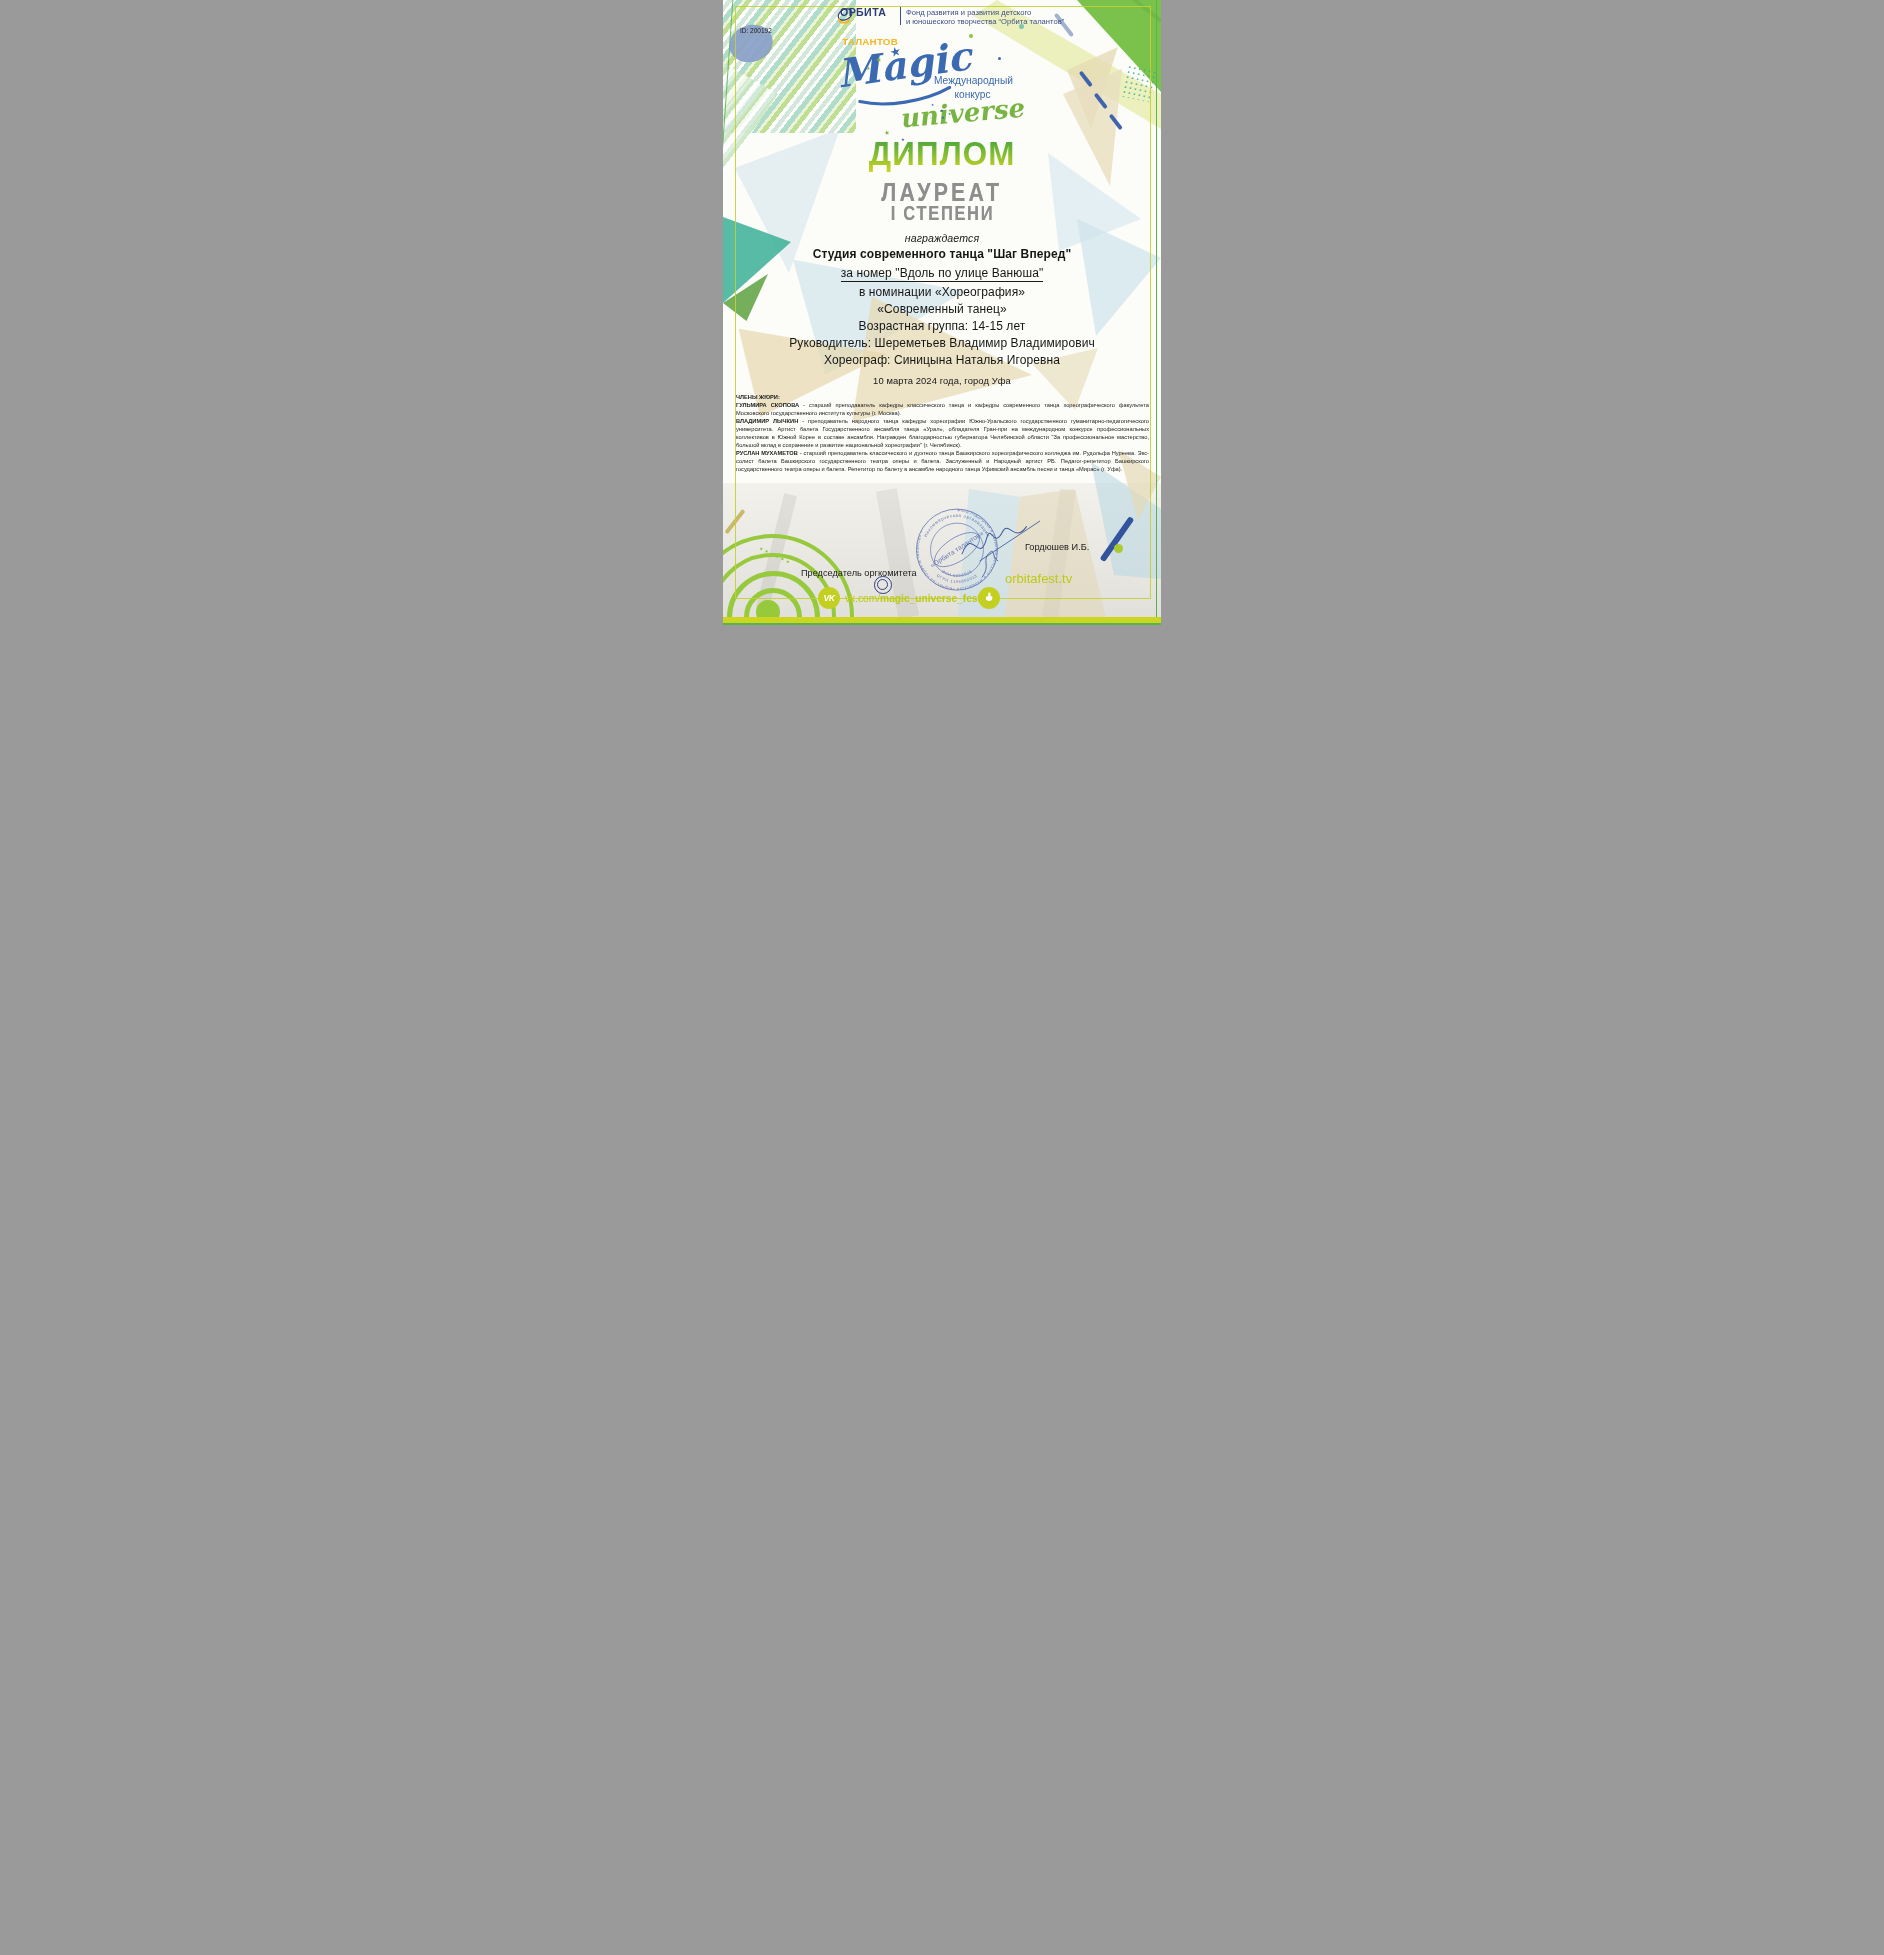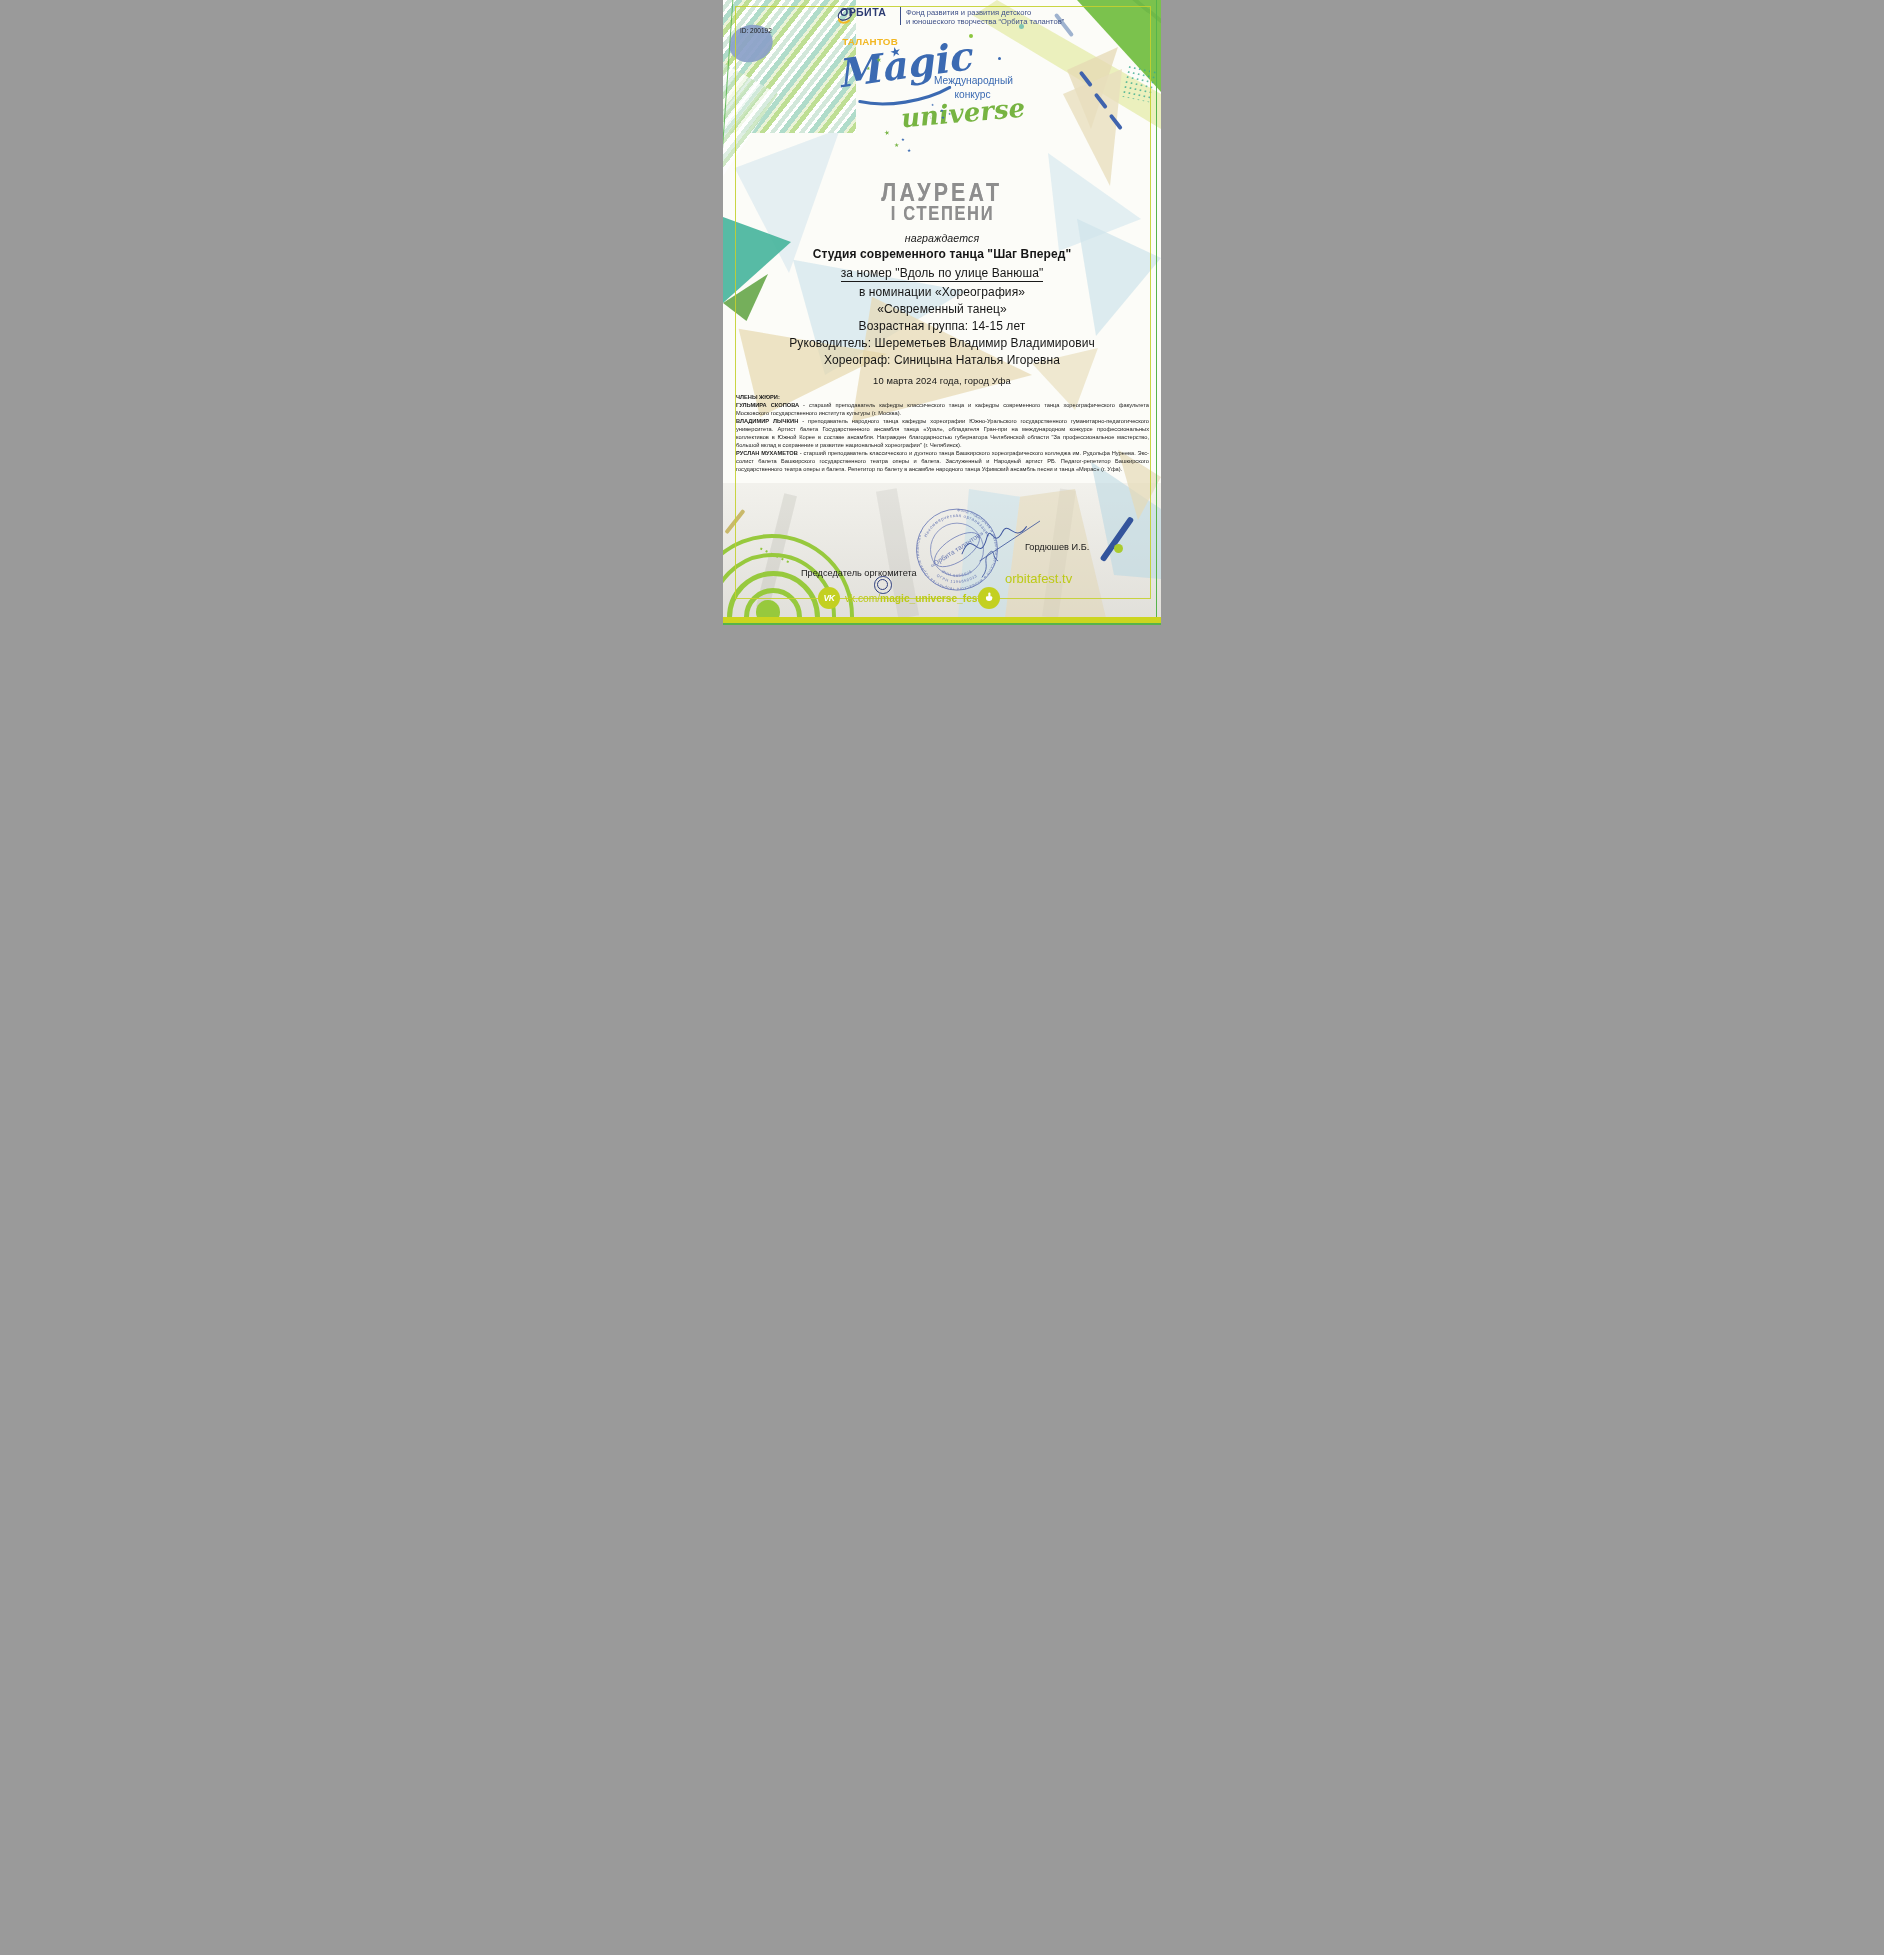--- a/index.html
+++ b/index.html
@@ -109,20 +109,23 @@
   <span class="st" style="left:208px;top:104px;font-size:3.5px;color:#3b6ab2;">★</span>
   <span class="st" style="left:217px;top:109px;font-size:4.3px;color:#3b6ab2;">★</span>
   <span class="st" style="left:206px;top:114px;font-size:6.3px;color:#7ab648;">☆</span>
   <span class="st" style="left:218px;top:116px;font-size:4.3px;color:#3b6ab2;">★</span>
   <span class="st" style="left:225px;top:113px;font-size:3.5px;color:#3b6ab2;">★</span>
   <span class="st" style="left:161px;top:130px;font-size:6.6px;color:#7ab648;transform:rotate(-12deg);">★</span>
   <span class="st" style="left:178px;top:138px;font-size:4.3px;color:#3b6ab2;">★</span>
   <span class="st" style="left:171px;top:143px;font-size:5.9px;color:#7ab648;">★</span>
   <span class="st" style="left:184px;top:149px;font-size:4.7px;color:#3b6ab2;">★</span>
 
+  <div class="cline" style="top:135px;">
+    <span class="grad-title" style="font-size:33px;">ДИПЛОМ</span>
+  </div>
   <div class="cline" style="top:177px;">
     <span class="stamped" style="font-size:26px;letter-spacing:3.9px;display:inline-block;transform:scaleX(.82);">ЛАУРЕАТ</span>
   </div>
   <div class="cline" style="top:202px;">
     <span class="stamped" style="font-size:19.6px;letter-spacing:2px;display:inline-block;transform:scaleX(.84);">I СТЕПЕНИ</span>
   </div>
 
   <div class="cline" style="top:232px;font-size:10.6px;font-style:italic;">награждается</div>
   <div class="cline" style="top:247px;font-size:12px;font-weight:bold;">Студия современного танца "Шаг Вперед"</div>
   <div class="cline" style="top:266px;font-size:12px;">

